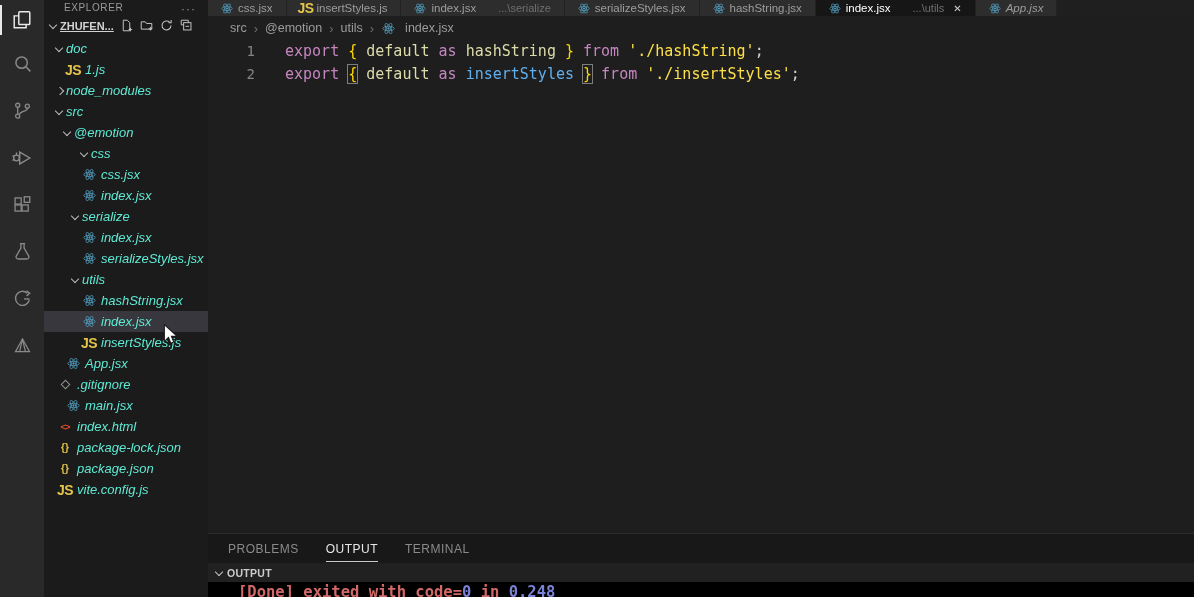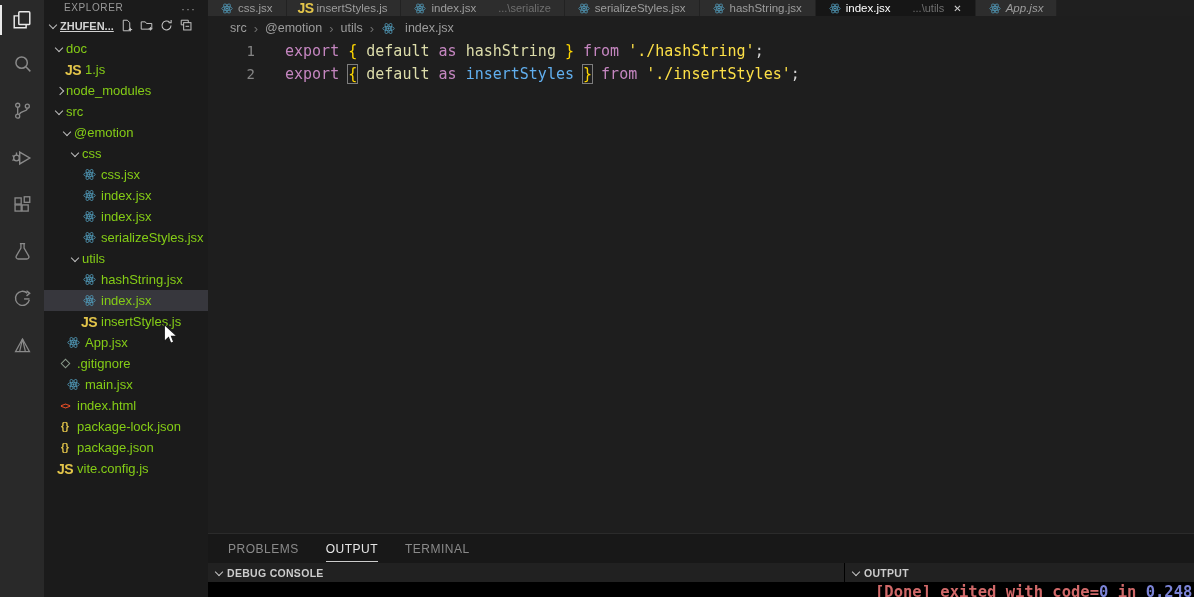--- a/index.html
+++ b/index.html
@@ -38,21 +38,21 @@
   .tw.right::before { content:""; position:absolute; left:4px; top:8px; width:5px; height:5px;
                       border-right:1.4px solid #bdbdbd; border-bottom:1.4px solid #bdbdbd;
                       transform:rotate(-45deg); }
   .fic { width:14px; margin-right:5px; display:flex; justify-content:center; align-items:center;
          flex:none; font-weight:bold; }
   .fic.js   { color:#e3c54a; font-size:14px; letter-spacing:-.5px; }
   .fic.json { color:#e3c54a; font-size:10px; }
   .fic.html { color:#e44d26; font-size:9.5px; letter-spacing:-1px; }
   .fic.git  { }
   .git-diamond { width:7px; height:7px; border:1.2px solid #8a9a8a; transform:rotate(45deg); }
-  .tlabel { color:#84cc16; }
+  .tlabel { color:#5eead4;font-style:italic; }
 
   
   #main { position:absolute; left:208px; right:0; top:0; bottom:0; background:#1e1e1e; }
   .tabbar { height:16px; background:#1f1f1f; display:flex; overflow:hidden; }
   .tab { display:flex; align-items:center; padding:0 13px; background:#2d2d2d;
          border-right:1px solid #222222; color:#9d9d9d; font-size:11.5px; cursor:pointer;
          white-space:nowrap; }
   .tab .fic { margin-right:5px; width:12px; }
   .tab.active { background:#161616; color:#ffffff; }
   .tab.preview .tab-lbl { font-style:italic; }
@@ -207,51 +207,55 @@
         <span class="tlabel">node_modules</span>
       </div>
       <div class="trow" style="padding-left: 9px;">
         <span class="tw down"></span>
         <span class="tlabel">src</span>
       </div>
       <div class="trow" style="padding-left: 17px;">
         <span class="tw down"></span>
         <span class="tlabel">@emotion</span>
       </div>
+      <div class="trow" style="padding-left: 34px;">
+        <span class="tw down"></span>
+        <span class="tlabel">css</span>
+      </div>
+      <div class="trow" style="padding-left: 33px;">
+        <span style="width: 5px; flex: 0 0 auto;"></span>
+        <span class="fic react">
+          <svg width="13" height="13" viewBox="0 0 24 24">
+            <g stroke="#519aba" stroke-width="1.5" fill="none">
+              <ellipse cx="12" cy="12" rx="10.5" ry="4"></ellipse>
+              <ellipse cx="12" cy="12" rx="10.5" ry="4" transform="rotate(60 12 12)"></ellipse>
+              <ellipse cx="12" cy="12" rx="10.5" ry="4" transform="rotate(120 12 12)"></ellipse>
+            </g>
+            <circle cx="12" cy="12" r="2.1" fill="#519aba"></circle>
+          </svg>
+        </span>
+        <span class="tlabel">css.jsx</span>
+      </div>
+      <div class="trow" style="padding-left: 33px;">
+        <span style="width: 5px; flex: 0 0 auto;"></span>
+        <span class="fic react">
+          <svg width="13" height="13" viewBox="0 0 24 24">
+            <g stroke="#519aba" stroke-width="1.5" fill="none">
+              <ellipse cx="12" cy="12" rx="10.5" ry="4"></ellipse>
+              <ellipse cx="12" cy="12" rx="10.5" ry="4" transform="rotate(60 12 12)"></ellipse>
+              <ellipse cx="12" cy="12" rx="10.5" ry="4" transform="rotate(120 12 12)"></ellipse>
+            </g>
+            <circle cx="12" cy="12" r="2.1" fill="#519aba"></circle>
+          </svg>
+        </span>
+        <span class="tlabel">index.jsx</span>
+      </div>
       <div class="trow" style="padding-left: 25px;">
         <span class="tw down"></span>
-        <span class="tlabel">css</span>
-      </div>
-      <div class="trow" style="padding-left: 33px;">
-        <span style="width: 5px; flex: 0 0 auto;"></span>
-        <span class="fic react">
-          <svg width="13" height="13" viewBox="0 0 24 24">
-            <g stroke="#519aba" stroke-width="1.5" fill="none">
-              <ellipse cx="12" cy="12" rx="10.5" ry="4"></ellipse>
-              <ellipse cx="12" cy="12" rx="10.5" ry="4" transform="rotate(60 12 12)"></ellipse>
-              <ellipse cx="12" cy="12" rx="10.5" ry="4" transform="rotate(120 12 12)"></ellipse>
-            </g>
-            <circle cx="12" cy="12" r="2.1" fill="#519aba"></circle>
-          </svg>
-        </span>
-        <span class="tlabel">css.jsx</span>
-      </div>
-      <div class="trow" style="padding-left: 33px;">
-        <span style="width: 5px; flex: 0 0 auto;"></span>
-        <span class="fic react">
-          <svg width="13" height="13" viewBox="0 0 24 24">
-            <g stroke="#519aba" stroke-width="1.5" fill="none">
-              <ellipse cx="12" cy="12" rx="10.5" ry="4"></ellipse>
-              <ellipse cx="12" cy="12" rx="10.5" ry="4" transform="rotate(60 12 12)"></ellipse>
-              <ellipse cx="12" cy="12" rx="10.5" ry="4" transform="rotate(120 12 12)"></ellipse>
-            </g>
-            <circle cx="12" cy="12" r="2.1" fill="#519aba"></circle>
-          </svg>
-        </span>
-        <span class="tlabel">index.jsx</span>
+        <span class="tlabel">serialize</span>
       </div>
       <div class="trow" style="padding-left: 33px;">
         <span style="width: 5px; flex: 0 0 auto;"></span>
         <span class="fic react">
           <svg width="13" height="13" viewBox="0 0 24 24">
             <g stroke="#519aba" stroke-width="1.5" fill="none">
               <ellipse cx="12" cy="12" rx="10.5" ry="4"></ellipse>
               <ellipse cx="12" cy="12" rx="10.5" ry="4" transform="rotate(60 12 12)"></ellipse>
               <ellipse cx="12" cy="12" rx="10.5" ry="4" transform="rotate(120 12 12)"></ellipse>
             </g>
@@ -496,27 +500,20 @@
     </div>
 </div>
 
 <div id="panel">
   <div class="panel-tabs" id="panel-tabs">
       <span class="ptab">PROBLEMS</span>
       <span class="ptab active">OUTPUT</span>
       <span class="ptab">TERMINAL</span>
     </div>
   <div class="panel-body">
-    <div class="panel-left">
-      <div class="section-header">
-        <span class="sh-tw"></span>
-        <span>DEBUG CONSOLE</span>
-      </div>
-      <div class="section-content"></div>
-    </div>
     <div class="panel-right">
       <div class="section-header">
         <span class="sh-tw"></span>
         <span>OUTPUT</span>
       </div>
       <div class="section-content">
         <div class="out-line" id="out-line"><span style="color: rgb(209, 105, 105);">[Done] exited with code=</span><span style="color: rgb(123, 131, 214);">0</span><span style="color: rgb(209, 105, 105);"> in </span><span style="color: rgb(123, 131, 214);">0.248</span></div>
       </div>
     </div>
   </div>

